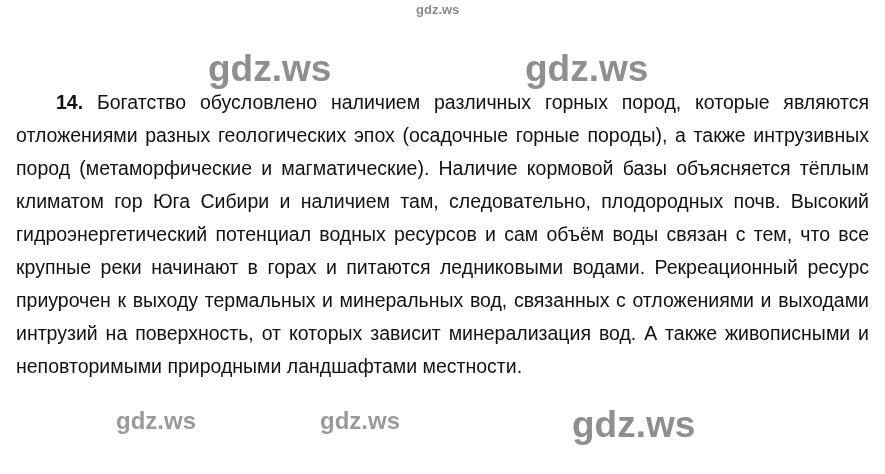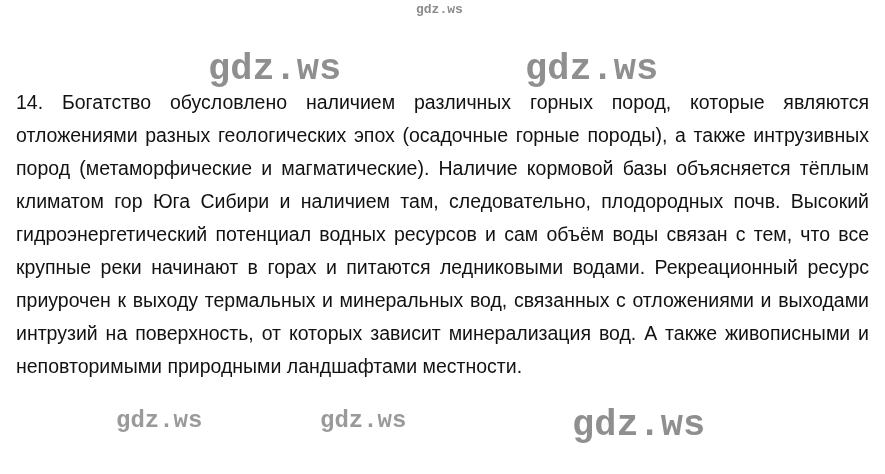--- a/index.html
+++ b/index.html
@@ -36,27 +36,28 @@
   }
   .para {
     font-size: 19.5px;
     line-height: 33px;
     text-align: justify;
     text-justify: inter-word;
     color: #121212;
     margin: 0;
   }
   .para .num {
-    font-weight: normal;
+    font-weight: bold;
+    margin-left: 40px;
   }
   
   .wm {
     position: absolute;
     color: #7d7d7d;
-    font-family: Liberation Mono, monospace;
+    font-family: Liberation Sans, sans-serif;
     font-weight: bold;
     white-space: nowrap;
     pointer-events: none;
     user-select: none;
   }
   .wm-top {
     left: 416px;
     top: 2px;
     font-size: 13px;
     color: #8a8a8a;

